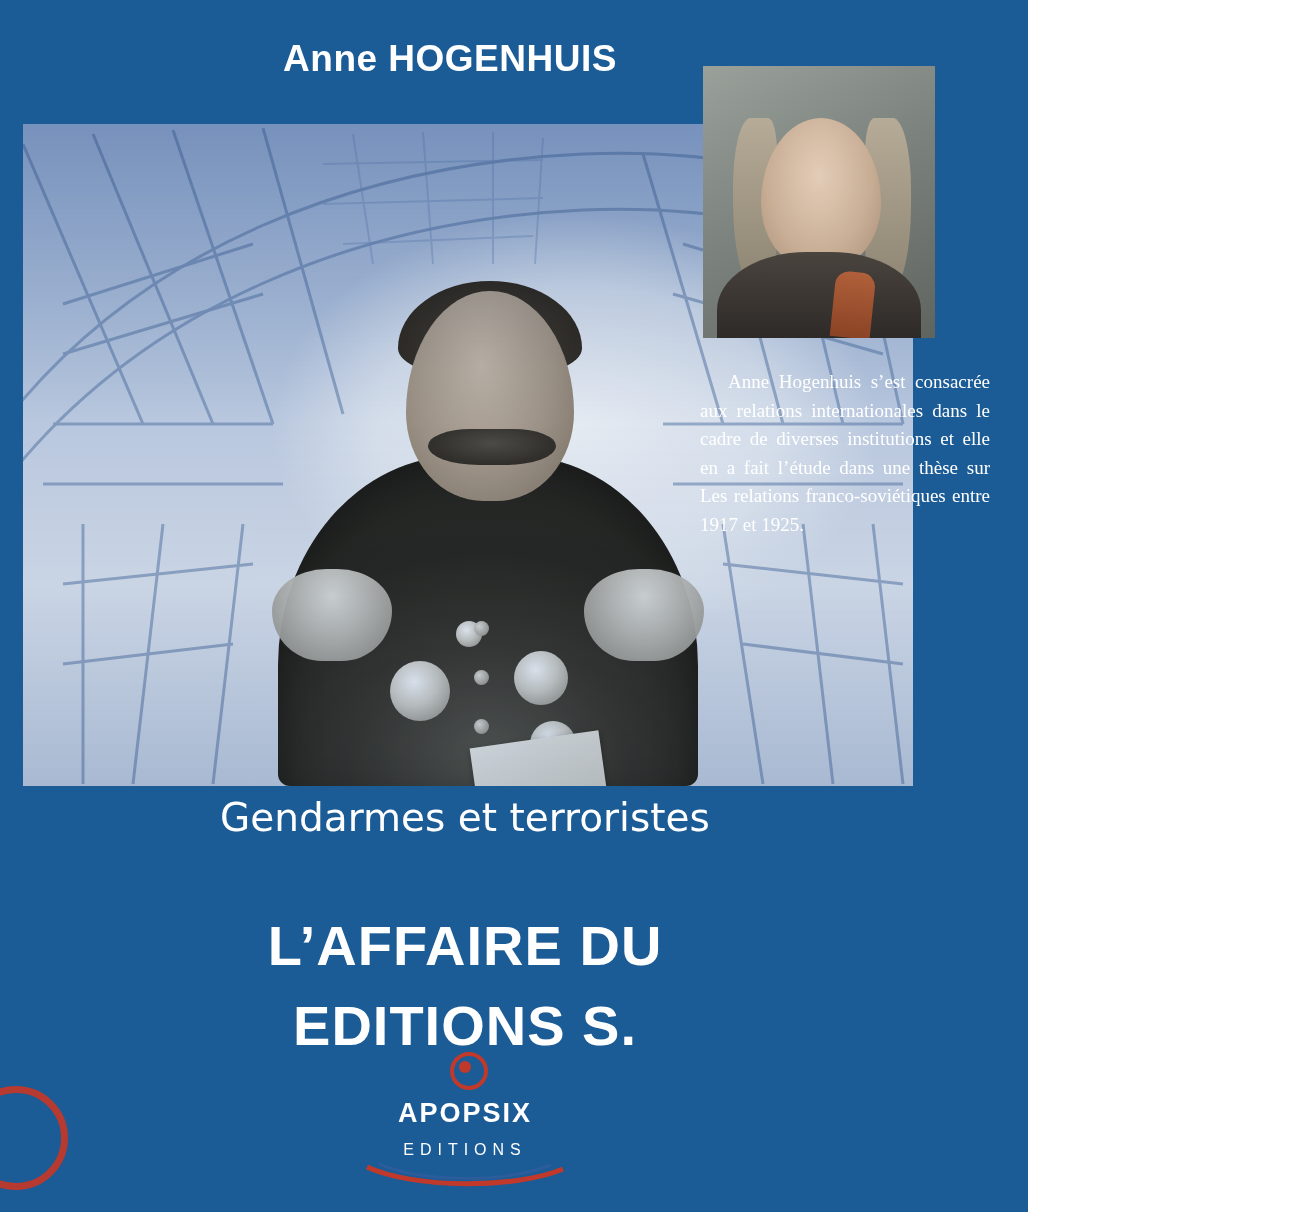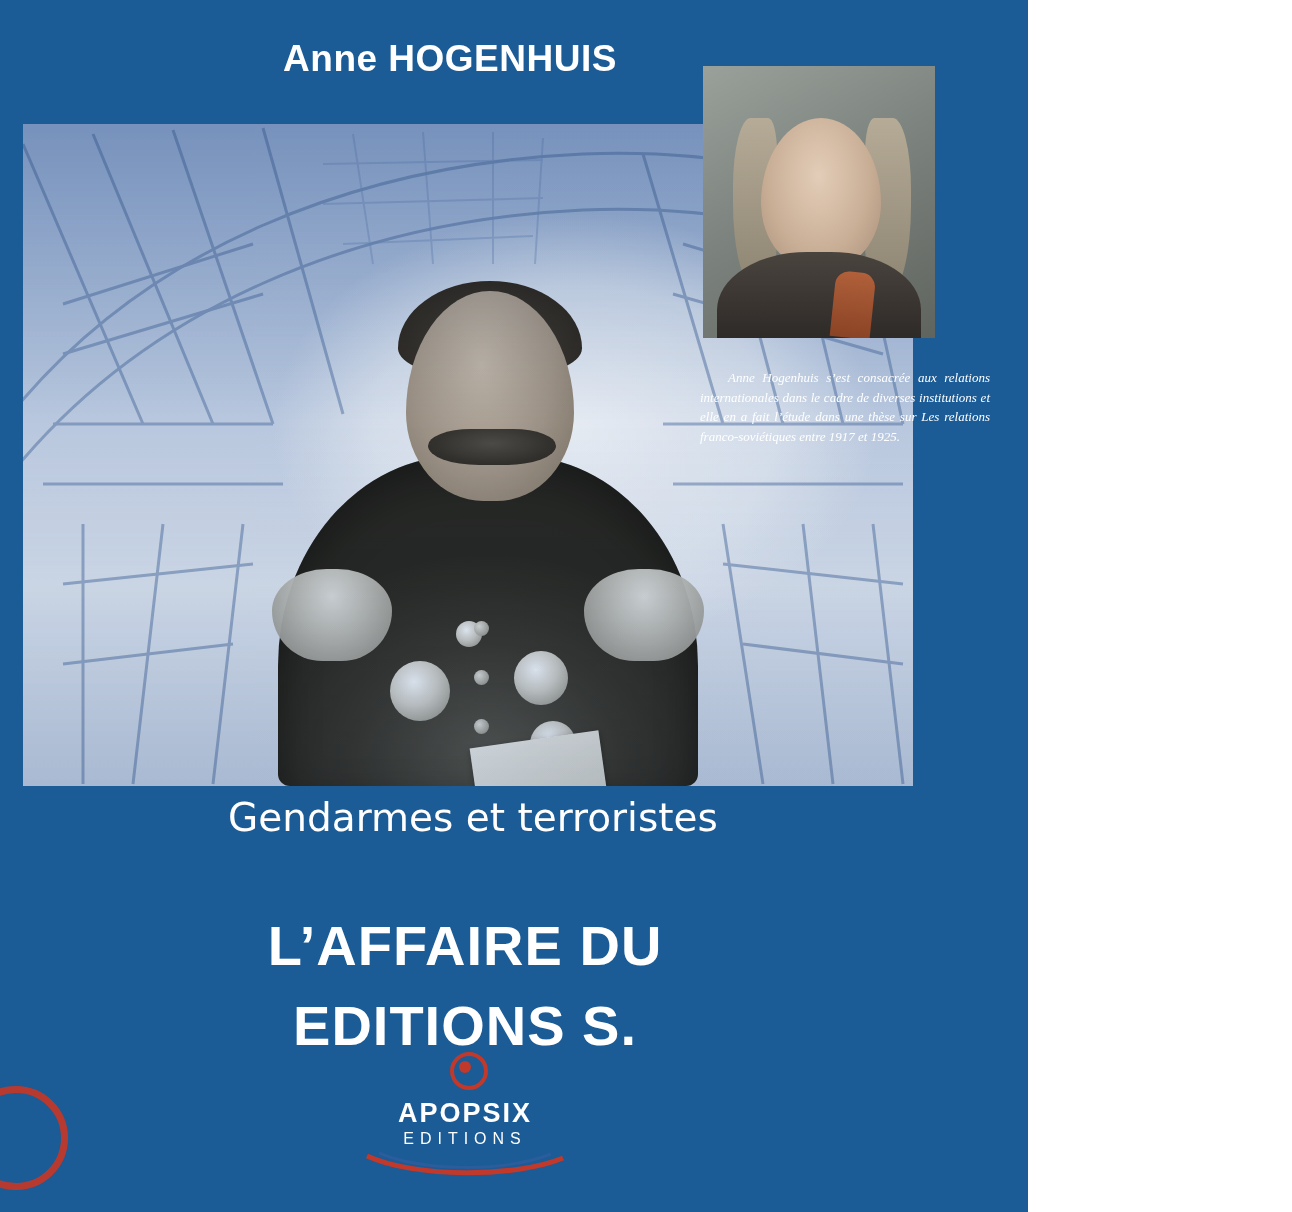--- a/index.html
+++ b/index.html
@@ -172,21 +172,20 @@
   .subtitle {
     position: absolute;
     left: 0;
     top: 795px;
     width: 930px;
     text-align: center;
     color: #ffffff;
     font-size: 39px;
     font-family: "DejaVu Sans", sans-serif;
     font-weight: 400;
-    margin-left: 8px;
   }
   .main-title {
     position: absolute;
     left: 0;
     top: 862px;
     width: 930px;
     text-align: center;
     color: #ffffff;
     font-size: 56px;
     font-weight: bold;
@@ -233,21 +232,21 @@
     font-size: 27px;
     font-weight: bold;
     letter-spacing: 2px;
     font-family: "Liberation Sans", sans-serif;
   }
   .pub-sub {
     color: #ffffff;
     font-size: 16px;
     letter-spacing: 6px;
     font-family: "Liberation Sans", sans-serif;
-    margin-top: 1px;
+    margin-top: 12px;
   }
   .pub-swoosh {
     margin: 4px auto 0 auto;
     width: 200px;
     height: 26px;
   }
   .pub-swoosh svg { display: block; }
 
   .corner-arc {
     position: absolute;
@@ -339,24 +338,23 @@
     border-radius: 14px 14px 0 0;
     transform: rotate(6deg);
   }
   .bio {
     position: absolute;
     left: 24px;
     top: 368px;
     width: 290px;
     color: #ffffff;
     font-family: "Liberation Serif", serif;
-    font-size: 13px;
+    font-size: 19px;
     line-height: 1.5;
     text-align: justify;
-    font-style: italic;
   }
   .bio p {
     margin: 0 0 17px 0;
     text-indent: 28px;
   }
 </style>
 </head>
 <body>
 
 <div class="cover">

